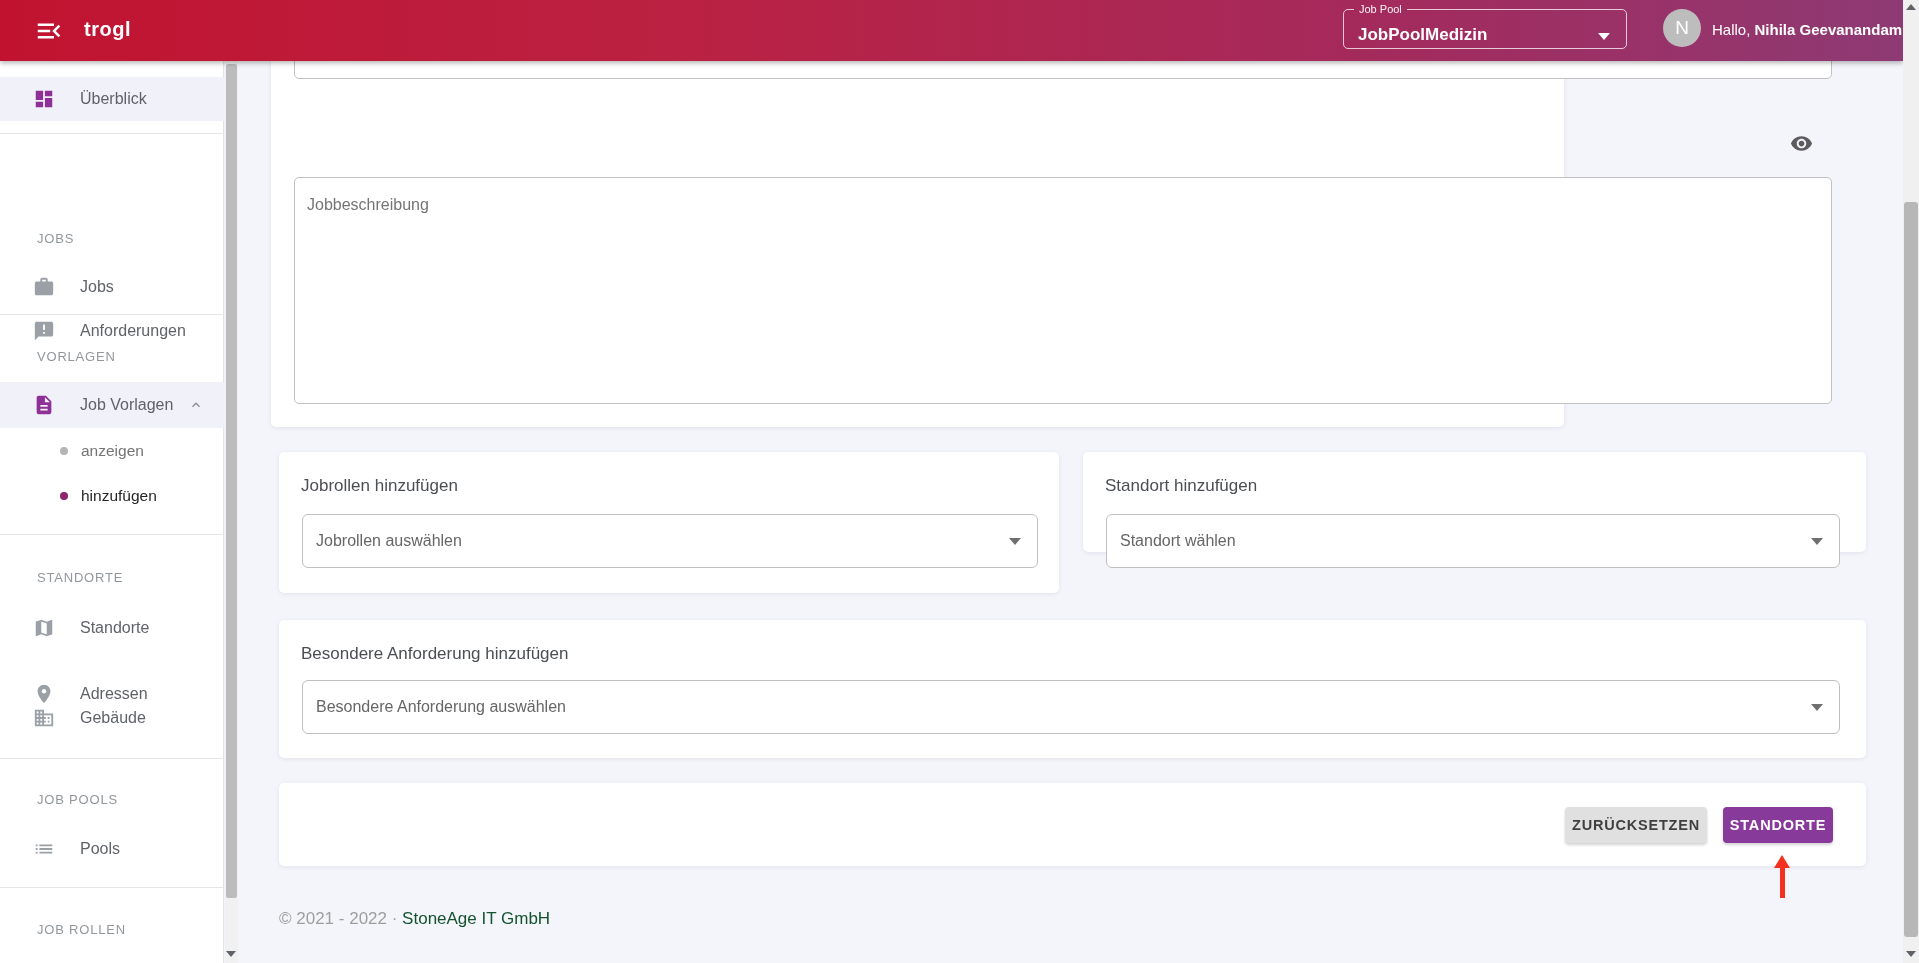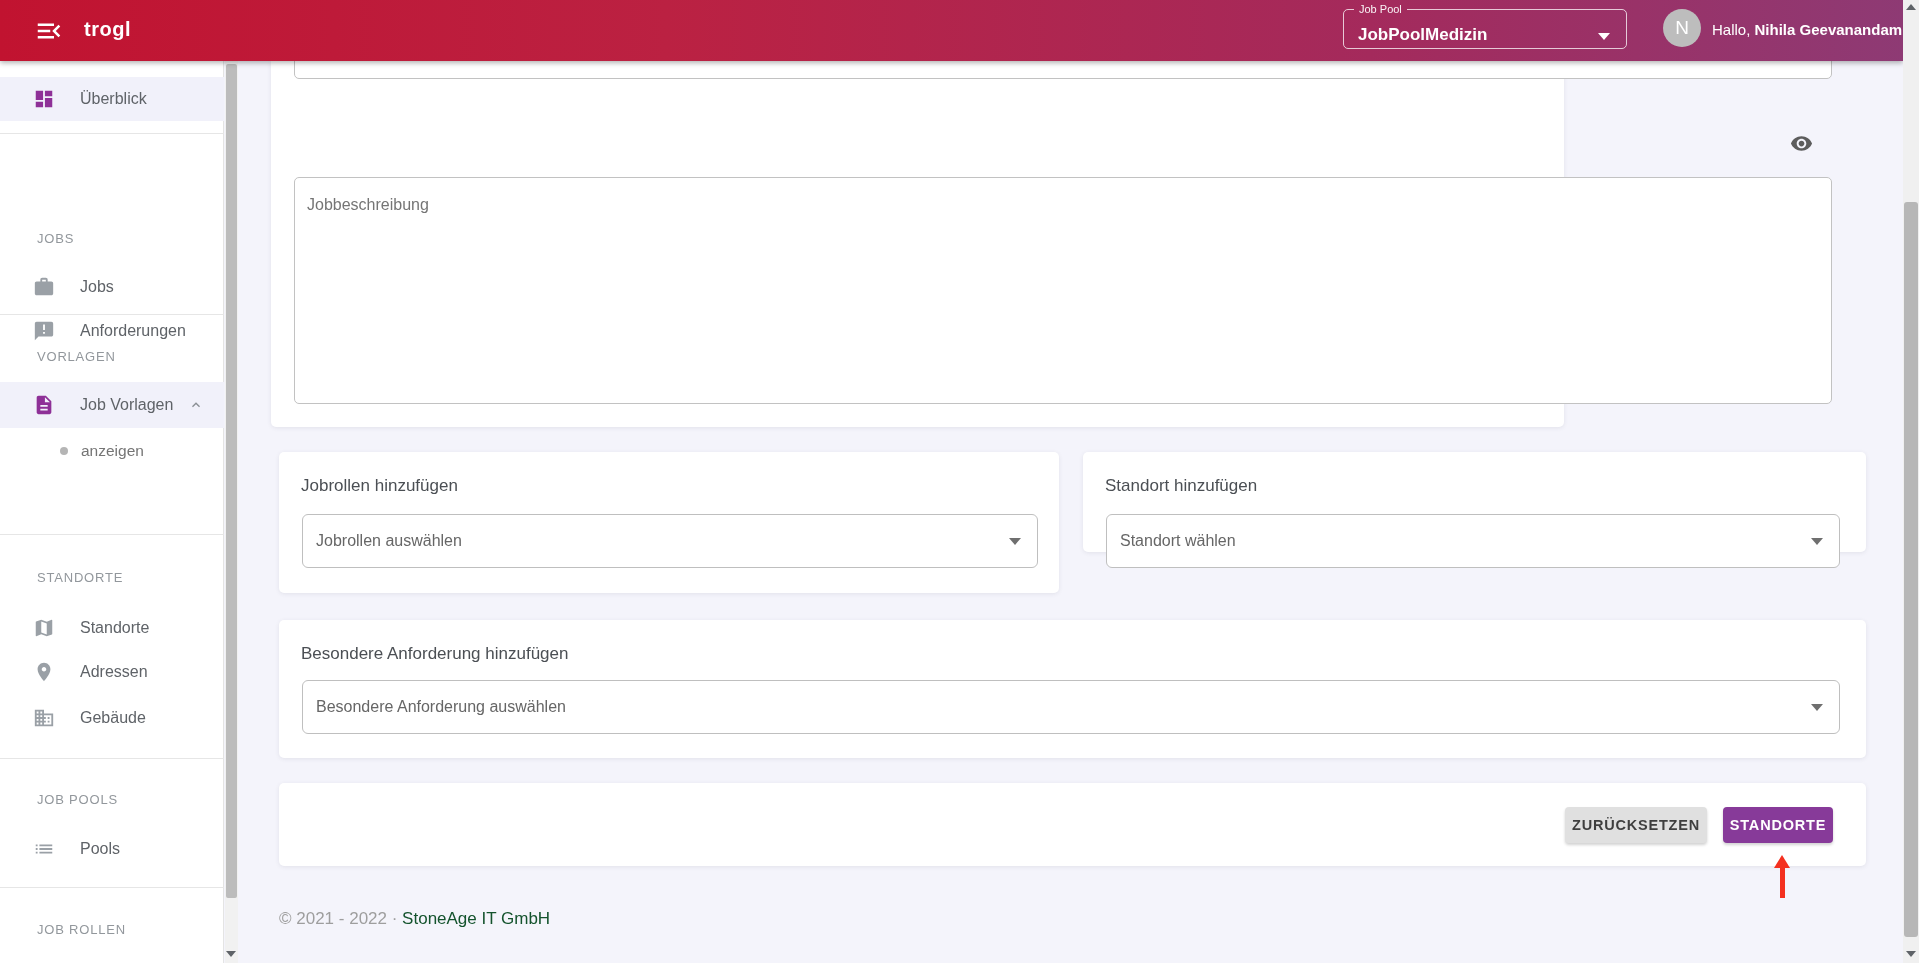--- a/index.html
+++ b/index.html
@@ -168,32 +168,36 @@
     <span class="chevron-up">
       <svg viewBox="0 0 24 24" width="16" height="16" fill="currentColor">
           <path d="M12 8l-6 6 1.41 1.41L12 10.83l4.59 4.58L18 14l-6-6z"></path>
         </svg>
     </span>
   </div>
   <div class="subrow" style="top:370px;">
     <span class="bullet"></span>
     <span class="slabel">anzeigen</span>
   </div>
+  <div class="subrow active" style="top:415px;">
+    <span class="bullet"></span>
+    <span class="slabel">hinzufügen</span>
+  </div>
   <div class="sdivider" style="top:473px;"></div>
 
   <div class="shead" style="top:509px;">STANDORTE</div>
   <div class="srow" style="top:545px;">
     <span class="sicon">
       <svg viewBox="0 0 24 24" width="22" height="22" fill="currentColor">
           <path d="M20.5 3l-.16.03L15 5.1 9 3 3.36 4.9c-.21.07-.36.25-.36.48V20.5c0 .28.22.5.5.5l.16-.03L9 18.9l6 2.1 5.64-1.9c.21-.07.36-.25.36-.48V3.5c0-.28-.22-.5-.5-.5zM15 19l-6-2.11V5l6 2.11V19z"></path>
         </svg>
     </span>
     <span class="slabel">Standorte</span>
   </div>
-  <div class="srow" style="top:589px;">
+  <div class="srow" style="top:611px;">
     <span class="sicon">
       <svg viewBox="0 0 24 24" width="22" height="22" fill="currentColor">
           <path d="M12 2C8.13 2 5 5.13 5 9c0 5.25 7 13 7 13s7-7.75 7-13c0-3.87-3.13-7-7-7zm0 9.5c-1.38 0-2.5-1.12-2.5-2.5s1.12-2.5 2.5-2.5 2.5 1.12 2.5 2.5-1.12 2.5-2.5 2.5z"></path>
         </svg>
     </span>
     <span class="slabel">Adressen</span>
   </div>
   <div class="srow" style="top:635px;">
     <span class="sicon">
       <svg viewBox="0 0 24 24" width="22" height="22" fill="currentColor">

